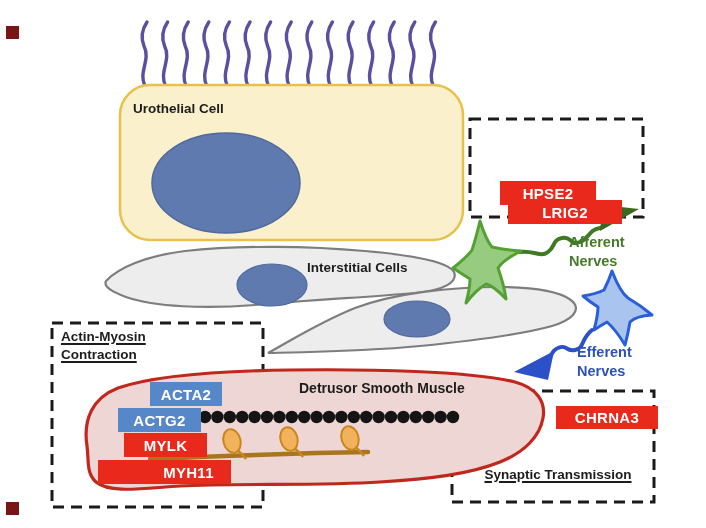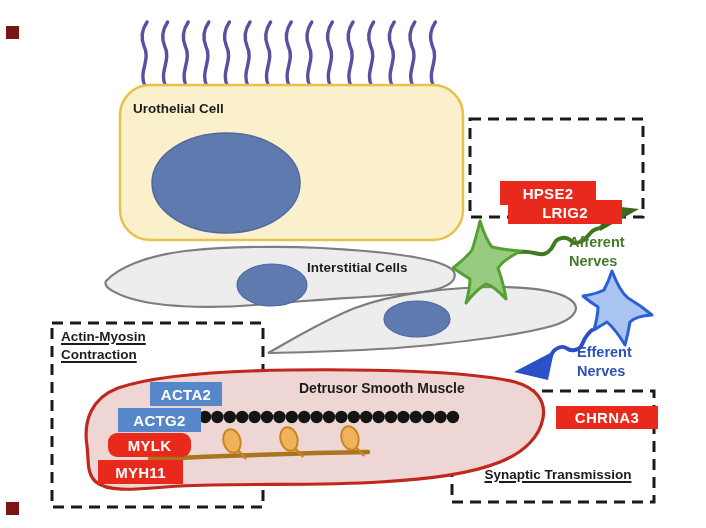--- a/index.html
+++ b/index.html
@@ -35,22 +35,22 @@
   .chip{
     position:absolute; display:flex; align-items:center; justify-content:center;
     color:var(--chip-text,#fff); font-weight:bold; font-size:15px; letter-spacing:.3px;
   }
   .chip.red{background:var(--gene-red,#e8291c);}
   .chip.blue{background:var(--gene-blue,#5687c8);}
   #chip-lrig2{left:508px; top:153px; width:114px; height:24px;margin-top:47px;}
   #chip-hpse2{left:500px; top:181px; width:96px; height:24px;}
   #chip-acta2{left:150px; top:382px; width:72px; height:24px;}
   #chip-actg2{left:118px; top:408px; width:83px; height:24px;}
-  #chip-mylk{left:108px; top:433px; width:83px; height:24px;border-radius:9px;}
-  #chip-myh11{left:98px; top:460px; width:85px; height:24px;}
+  #chip-mylk{left:124px; top:433px; width:83px; height:24px;}
+  #chip-myh11{left:98px; top:460px; width:85px; height:24px;padding-left:48px;}
   #chip-chrm3{left:455px; top:433px; width:83px; height:23px;}
   #chip-chrna3{left:544px; top:406px; width:102px; height:23px;margin-left:12px;}
   #lbl-urothelial{left:133px; top:101px;}
   #lbl-interstitial{left:307px; top:260px;}
   #lbl-detrusor{left:299px; top:380px; font-size:14px;}
   #ttl-nerve{left:470px; top:125px; width:173px; text-align:center;}
   #ttl-am{left:61px; top:328px; line-height:17.5px;}
   #ttl-syn{left:462px; top:467px; width:192px; text-align:center;}
   #lbl-afferent{left:569px; top:233px; line-height:19px; color:var(--nerve-green-text,#46792a); font-size:14.5px;}
   #lbl-efferent{left:577px; top:343px; line-height:19px; color:var(--nerve-blue-text,#2d52b5); font-size:14.5px;}

